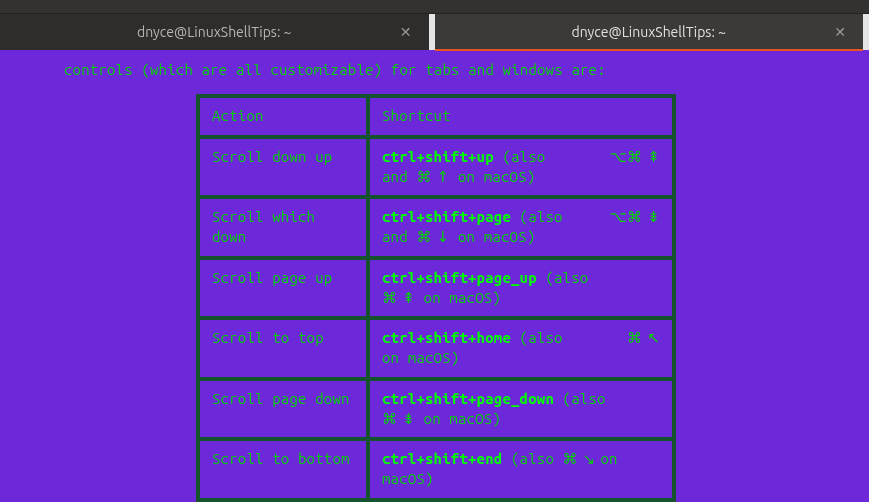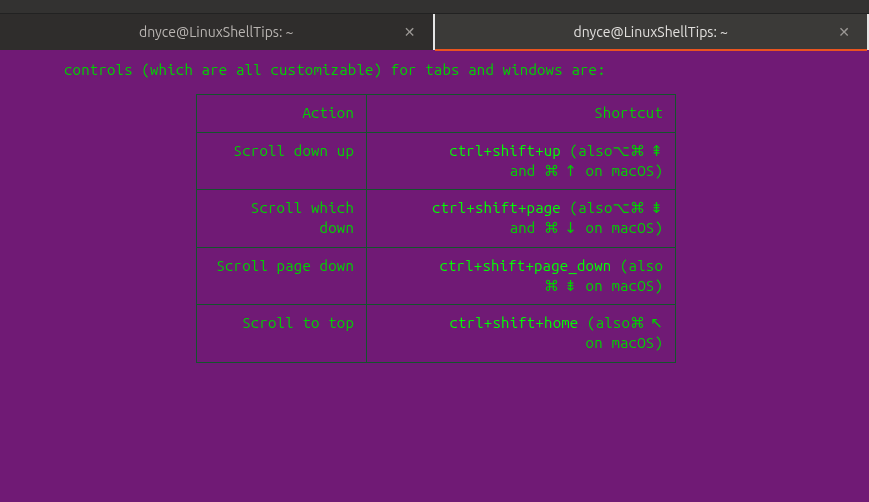--- a/index.html
+++ b/index.html
@@ -32,21 +32,21 @@
     flex: 1;
     display: flex;
     align-items: center;
     justify-content: center;
     position: relative;
     color: #cfcfcf;
     font-family: Ubuntu, "DejaVu Sans", sans-serif;
     font-size: 14px;
     cursor: pointer;
     background: #383634;
-    border-right: 2px solid #e5e5e5;
+    border-right: 6px solid #e5e5e5;
   }
   .tab.inactive { background: #2f2d2c; color: #b9b5b2; }
   .tab.active { background: #3b3a38; color: #e2e0de; }
   .tab.active::after {
     content: "";
     position: absolute;
     left: 0; right: 0; bottom: -1px;
     height: 2px;
     background: #e95420;
   }
@@ -57,21 +57,21 @@
     transform: translateY(-50%);
     color: #9b9895;
     font-size: 14px;
     width: 18px; height: 18px;
     display: flex; align-items: center; justify-content: center;
     border-radius: 3px;
   }
 
   .term {
     flex: 1;
-    background: #701a75;
+    background: #6d28d9;
     padding: 10px 16px 0 16px;
     color: #00d200;
     font-size: 15px;
     line-height: 1.35;
     letter-spacing: 0.2px;
   }
   .intro {
     margin-left: 48px;
     margin-bottom: 14px;
   }
@@ -81,34 +81,34 @@
     margin-left: 16px;
     margin-bottom: 12px;
   }
   table.shortcut {
     border-collapse: collapse;
     margin-left: 180px;
     width: 480px;
   }
   table.shortcut th,
   table.shortcut td {
-    border: 1px solid #14532d;
+    border: 4px solid #14532d;
     padding: 8px 12px 8px 12px;
     vertical-align: top;
-    text-align: right;
+    text-align: left;
     font-weight: normal;
   }
   table.shortcut th {
     color: #00d200;
   }
   .col-action { width: 170px; }
   .shortcut-text {
     color: #00d200;
   }
-  .kbd { font-weight: normal; color: #00ff00; margin-left: 7px; }
+  .kbd { font-weight: bold; color: #00ff00; }
   .sym { font-family: "Menlo","DejaVu Sans","Segoe UI Symbol",sans-serif; }
   .sym-right { float: right; }
 </style>
 </head>
 <body>
 
 <div class="window">
   <div class="titlebar"></div>
 
   <div class="tabbar">
@@ -141,29 +141,43 @@
             </td>
           </tr>
           <tr>
             <td class="col-action">Scroll which down</td>
             <td>
               <div><span class="kbd">ctrl+shift+page</span><span class="shortcut-text"> (also </span><span class="sym sym-right">⌥⌘ ⇟</span></div>
               <div><span class="shortcut-text">and </span><span class="sym">⌘ ↓</span><span class="shortcut-text"> on macOS)</span></div>
             </td>
           </tr>
           <tr>
-            <td class="col-action">Scroll page down</td>
+            <td class="col-action">Scroll page up</td>
             <td>
-              <div><span class="kbd">ctrl+shift+page_down</span><span class="shortcut-text">  (also</span></div>
-              <div><span class="sym">⌘ ⇟</span><span class="shortcut-text"> on macOS)</span></div>
+              <div><span class="kbd">ctrl+shift+page_up</span><span class="shortcut-text">   (also</span></div>
+              <div><span class="sym">⌘ ⇞</span><span class="shortcut-text"> on macOS)</span></div>
             </td>
           </tr>
           <tr>
             <td class="col-action">Scroll to top</td>
             <td>
               <div><span class="kbd">ctrl+shift+home</span><span class="shortcut-text">  (also  </span><span class="sym sym-right">⌘ ↖</span></div>
               <div><span class="shortcut-text">on macOS)</span></div>
             </td>
           </tr>
+          <tr>
+            <td class="col-action">Scroll page down</td>
+            <td>
+              <div><span class="kbd">ctrl+shift+page_down</span><span class="shortcut-text">  (also</span></div>
+              <div><span class="sym">⌘ ⇟</span><span class="shortcut-text"> on macOS)</span></div>
+            </td>
+          </tr>
+          <tr>
+            <td class="col-action">Scroll to bottom</td>
+            <td>
+              <div><span class="kbd">ctrl+shift+end</span><span class="shortcut-text"> (also </span><span class="sym">⌘ ↘ </span><span class="shortcut-text">on</span></div>
+              <div><span class="shortcut-text">macOS)</span></div>
+            </td>
+          </tr>
         </tbody>
     </table>
   </div>
 </div>
 
 </body></html>

